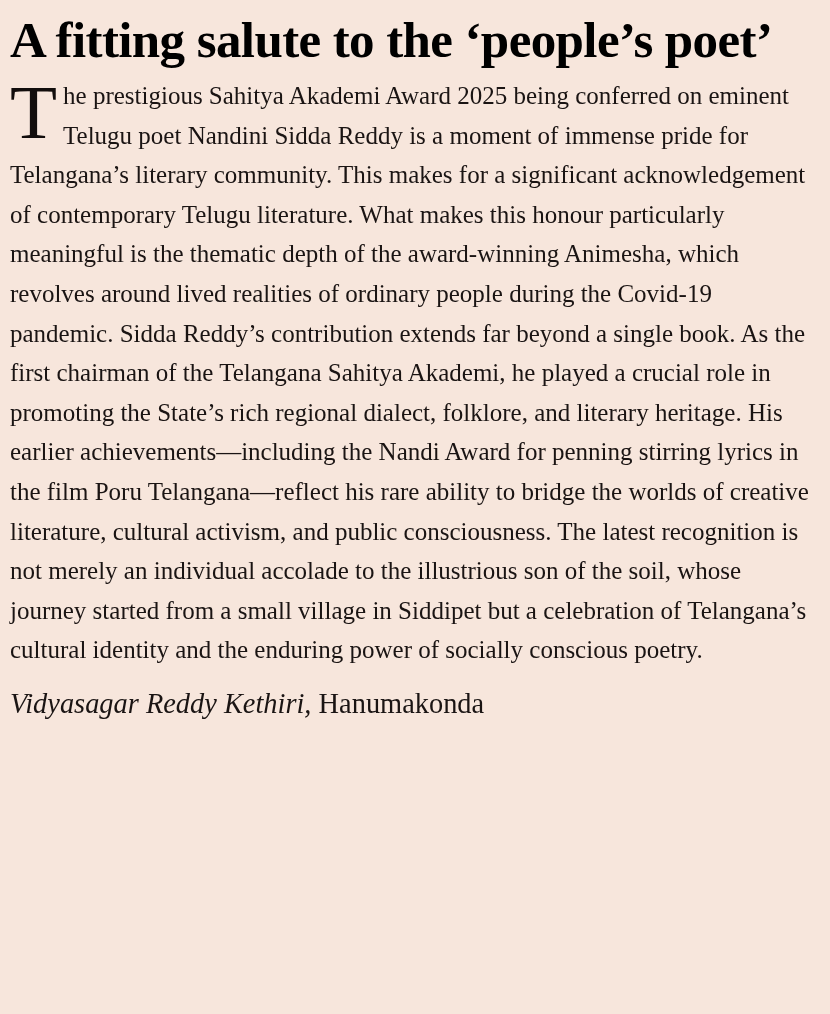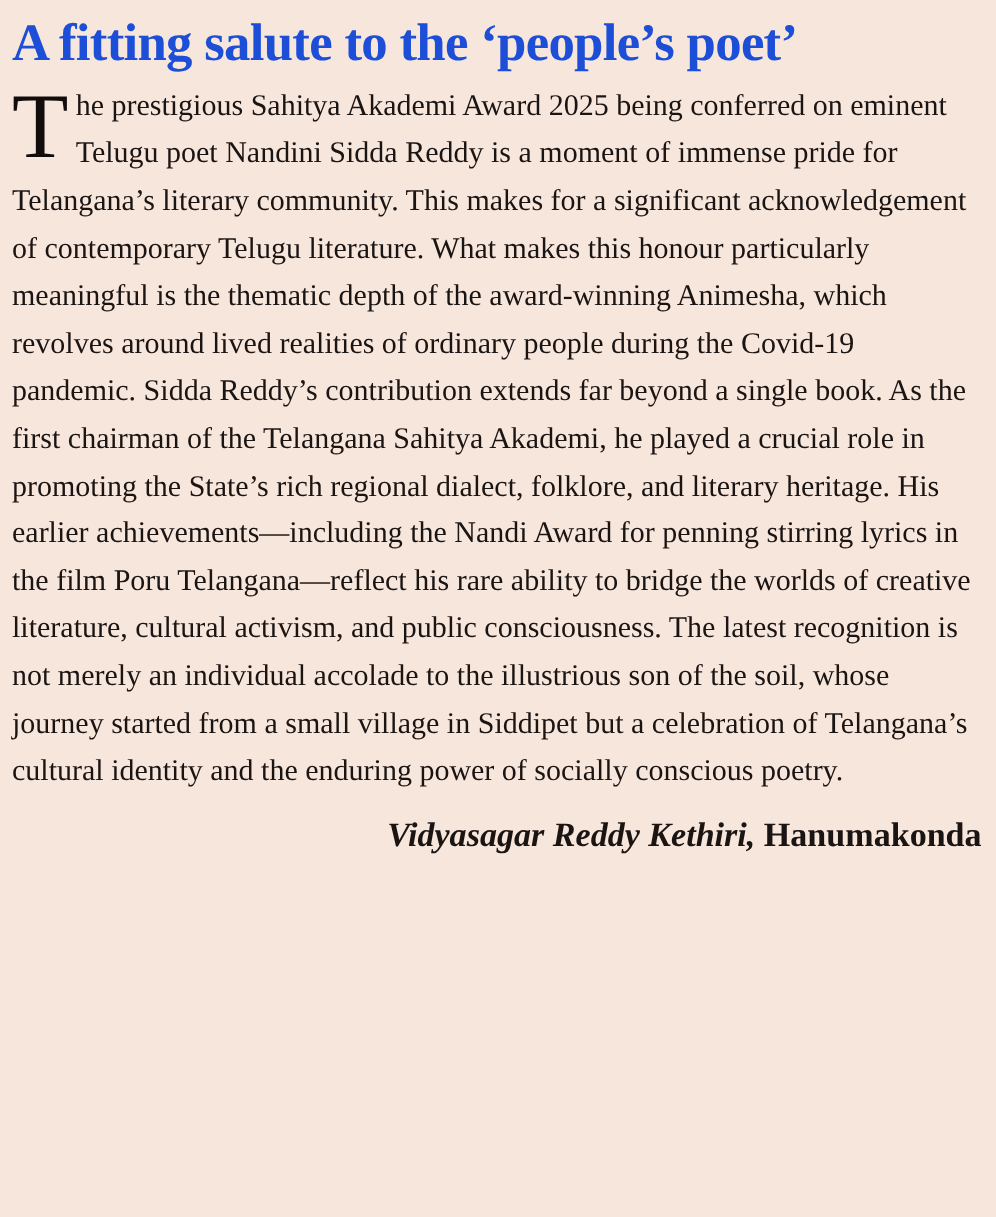--- a/index.html
+++ b/index.html
@@ -18,25 +18,25 @@
     position: relative;
     width: 830px;
     height: 1014px;
     box-sizing: border-box;
     padding: 14px 12px 0 10px;
     background: #f7e6dc;
   }
   .headline {
     font-family: "Liberation Serif", serif;
     font-weight: bold;
-    font-size: 44px;
+    font-size: 51px;
     line-height: 1.02;
     letter-spacing: -0.6px;
     margin: 0 0 10px 0;
-    color: #1d4ed8;
+    color: #000000;
   }
   .rule {
     height: 0px;
     margin: 0;
     border: 0;
   }
   .body-block {
     position: relative;
     font-size: 28.4px;
     line-height: 39.6px;
@@ -54,24 +54,22 @@
     color: #120d0c;
   }
   .body-text {
     margin: 0;
     font-size: 25px;
     line-height: 39.6px;
     hyphens: manual;
   }
   .signature {
     margin: 14px 0 0 0;
-    text-align: right;
     font-size: 28.4px;
     line-height: 39.6px;
-    font-weight: bold;
   }
   .signature .name {
     font-style: italic;
   }
   .signature .place {
     font-style: normal;
   }
 </style>
 </head>
 <body>

